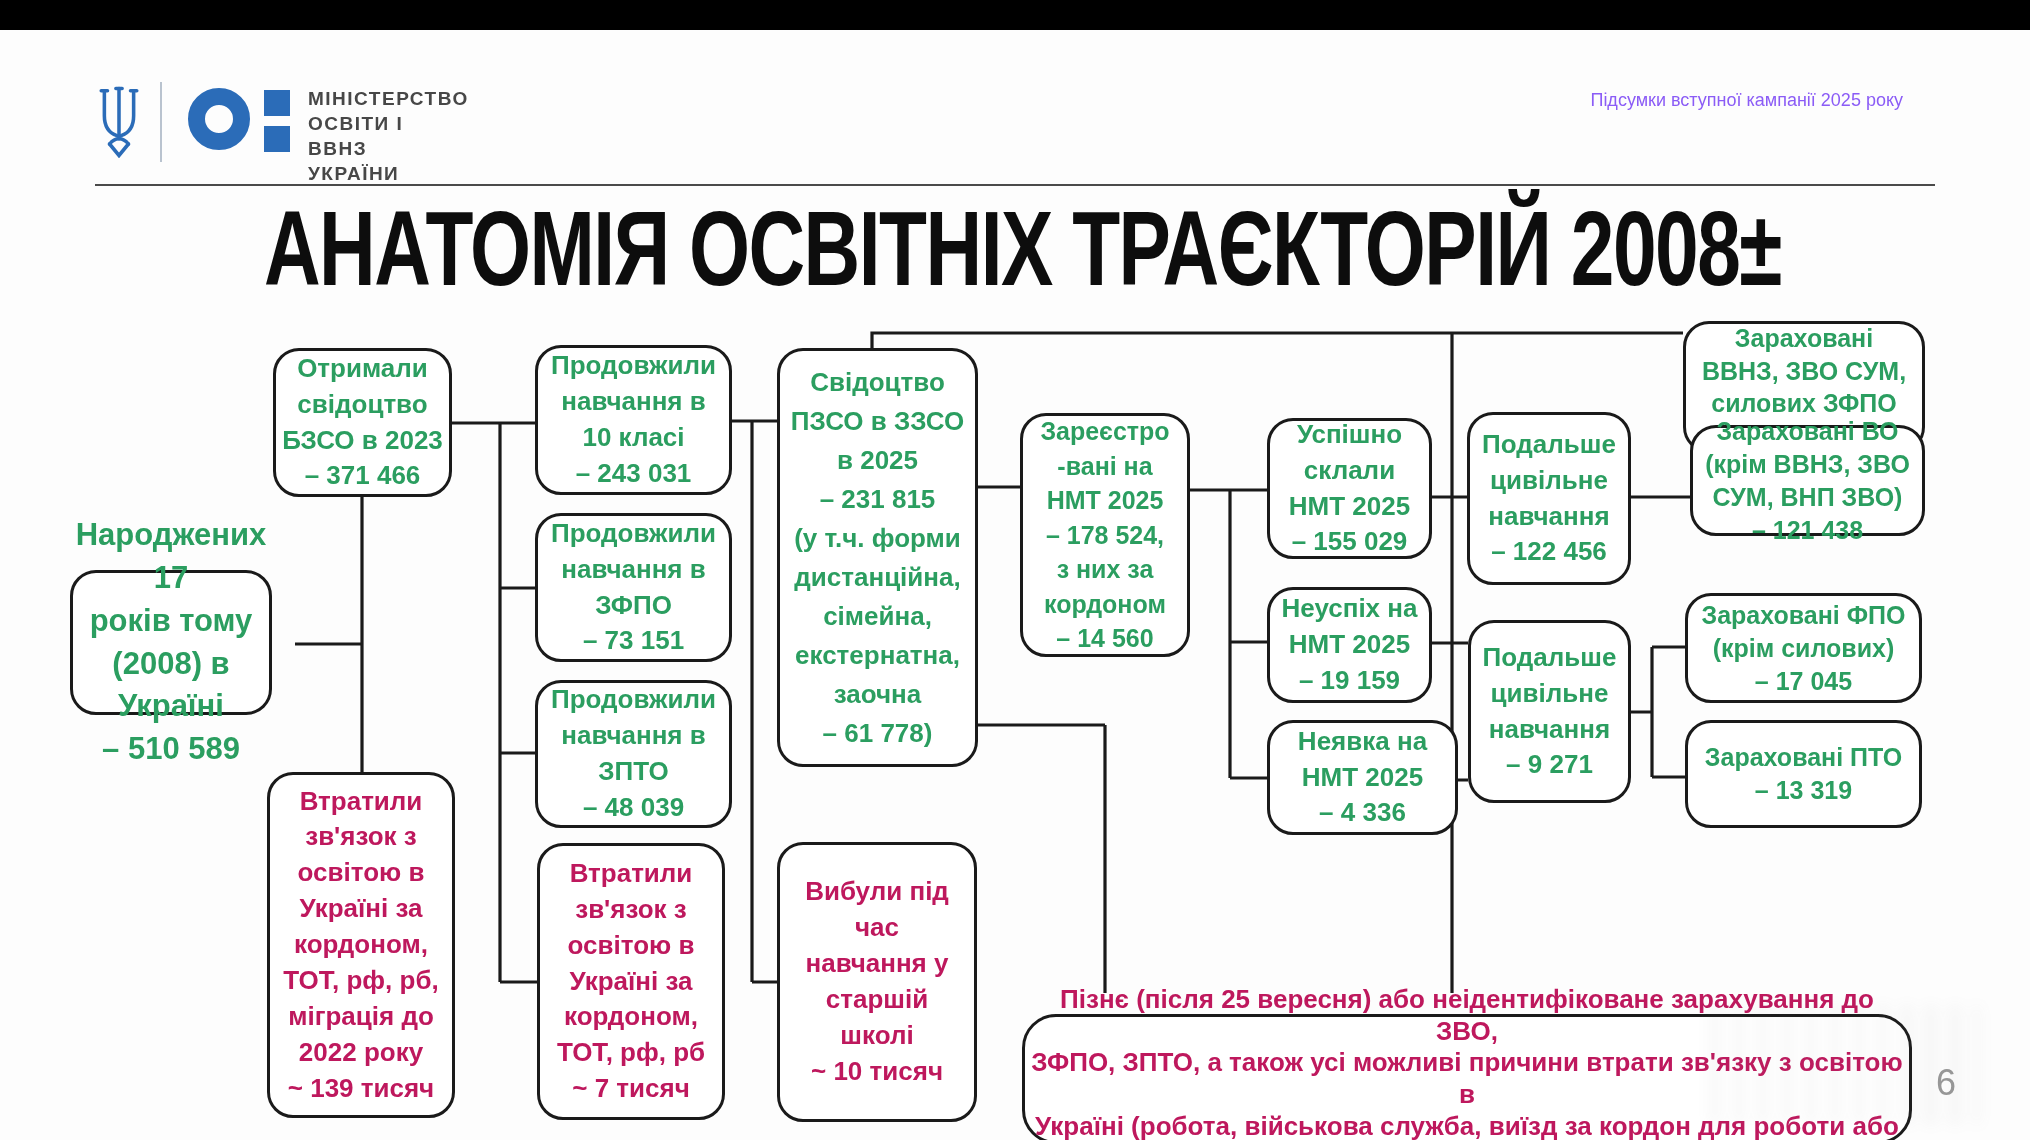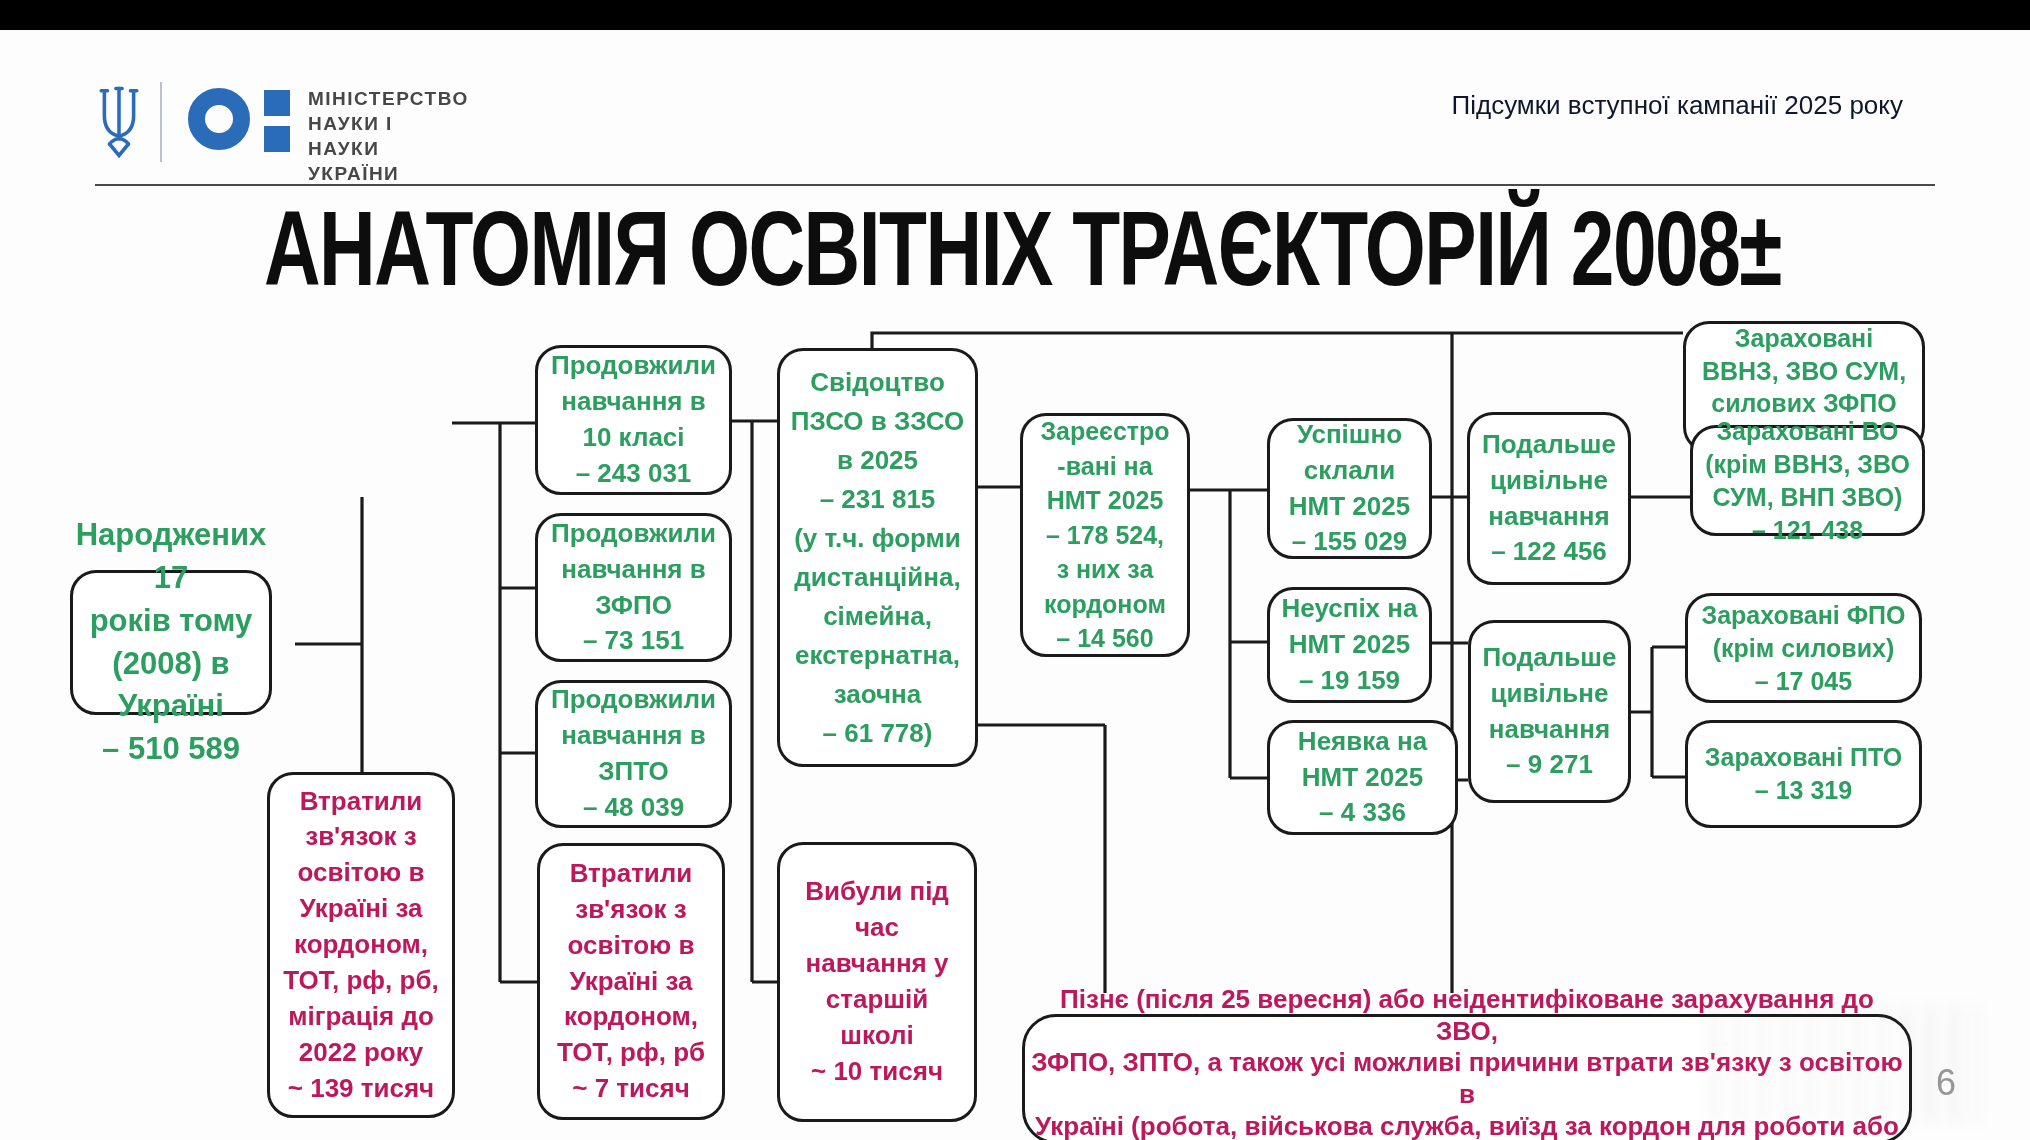--- a/index.html
+++ b/index.html
@@ -9,21 +9,21 @@
 
   
   .logo-group{position:absolute;left:96px;top:82px;height:82px;}
   .trident{position:absolute;left:0;top:2px;}
   .logo-divider{position:absolute;left:64px;top:0;width:2px;height:80px;background:#b9c3cf;}
   .ozero{position:absolute;left:92px;top:6px;width:62px;height:62px;border:17px solid #2b6cb8;border-radius:50%;box-sizing:border-box;}
   .sq{position:absolute;width:26px;height:26px;background:#2b6cb8;}
   .sq1{left:168px;top:8px;} .sq2{left:168px;top:44px;}
   .ministry-name{position:absolute;left:212px;top:4px;font-size:19px;font-weight:bold;color:#474747;
                  letter-spacing:1.5px;line-height:1.32;white-space:pre-line;}
-  .caption{position:absolute;right:127px;top:90px;font-size:26px;color:#0f172a;text-align:right;}
+  .caption{position:absolute;right:127px;top:90px;font-size:18px;color:#8b5cf6;text-align:right;}
   .rule{position:absolute;left:95px;top:184px;width:1840px;height:2px;background:#4a4a4a;}
 
   .title{position:absolute;left:0;top:188px;width:2030px;text-align:center;color:#0d0d0d;
          font-size:106px;font-weight:bold;transform:scaleX(0.74);letter-spacing:-2px;white-space:nowrap;}
 
   
   svg.wires{position:absolute;left:0;top:0;z-index:1;}
 
   
   .box{position:absolute;z-index:2;border:3px solid #1a1a1a;border-radius:26px;background:#fff;
@@ -55,21 +55,21 @@
         <path d="M13 57 Q17 52 22 52 Q27 52 31 57"></path>
       </g>
     </svg>
     <div class="logo-divider"></div>
     <div>
       <div class="ozero"></div>
       <div class="sq sq1"></div>
       <div class="sq sq2"></div>
     </div>
     <div class="ministry-name">МІНІСТЕРСТВО
-НАУКИ І НАУКИ
+ОСВІТИ І ВВНЗ
 УКРАЇНИ</div>
   </div>
   <div class="caption">Підсумки вступної кампанії 2025 року</div>
   <div class="rule"></div>
 
   <div class="title">АНАТОМІЯ ОСВІТНІХ ТРАЄКТОРІЙ 2008±</div>
 
   <svg class="wires" width="2030" height="1140" viewBox="0 0 2030 1140">
     <g stroke="#1a1a1a" stroke-width="3.2" fill="none">
 
@@ -89,20 +89,24 @@
 
       <path d="M1631 497 H1690 M1631 712 H1652 M1652 647 V777 M1652 647 H1685 M1652 777 H1685"></path>
     </g>
   </svg>
 
   <div class="box green" style="left:70px;top:570px;width:202px;height:145px;font-size:31px;">Народжених 17
 років тому
 (2008) в Україні
 – 510 589</div>
 
+  <div class="box green" style="left:273px;top:348px;width:179px;height:149px;">Отримали
+свідоцтво
+БЗСО в 2023
+– 371 466</div>
 
   <div class="box dark" style="left:267px;top:772px;width:188px;height:346px;">Втратили
 зв'язок з
 освітою в
 Україні за
 кордоном,
 ТОТ, рф, рб,
 міграція до
 2022 року
 ~ 139 тисяч</div>

